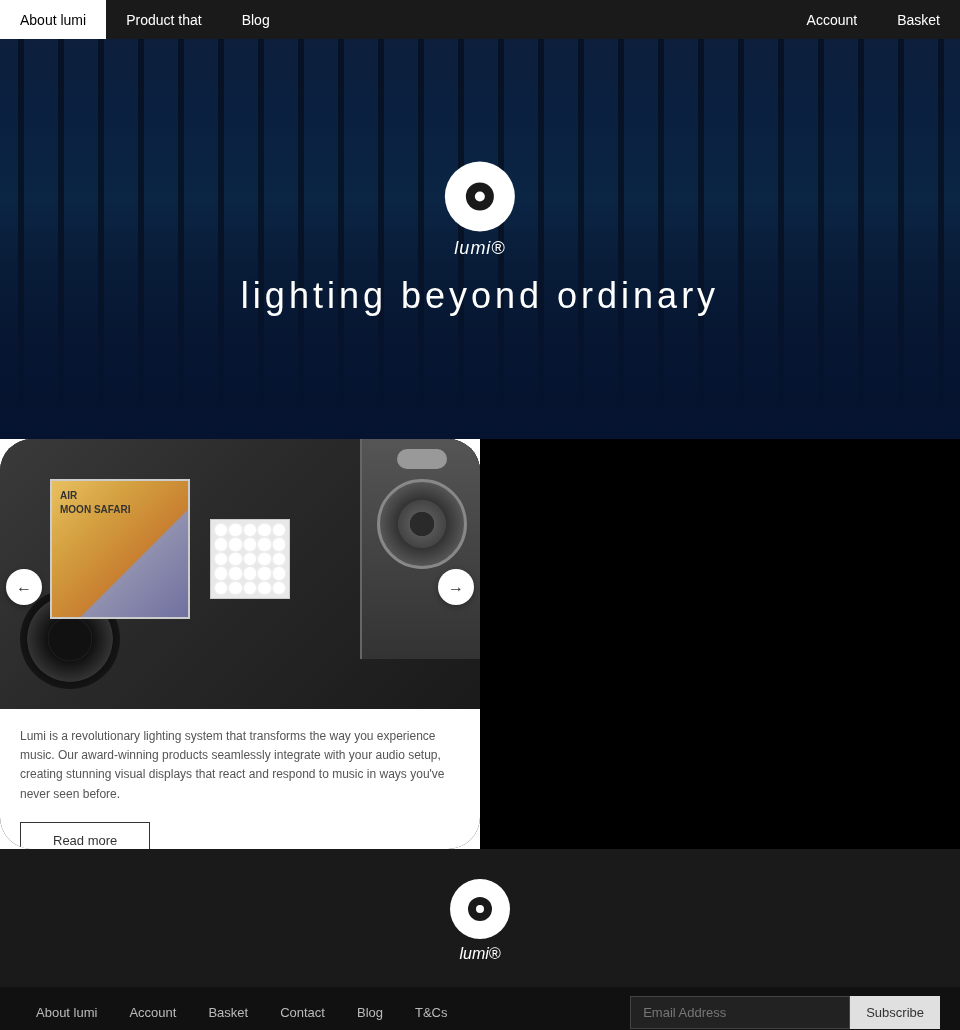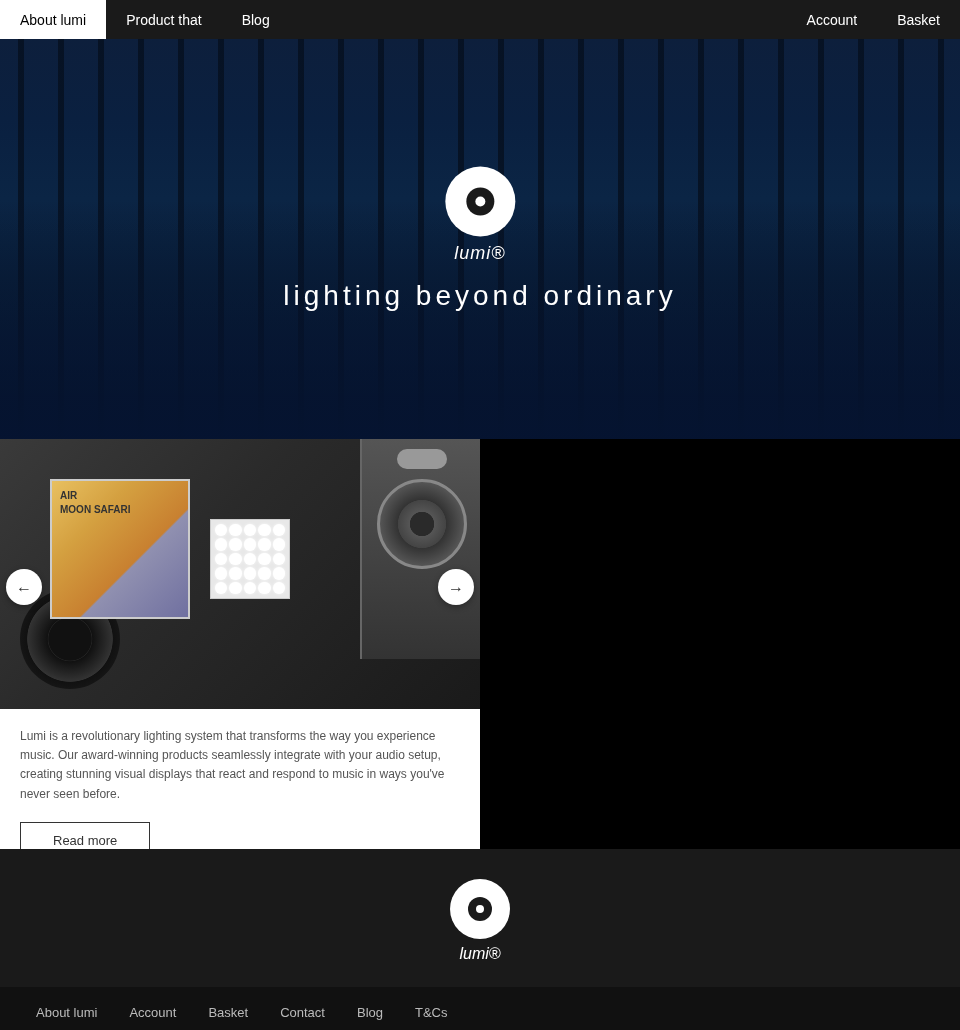--- a/index.html
+++ b/index.html
@@ -114,38 +114,39 @@
     }
     .hero-brand {
       color: #fff;
       font-size: 18px;
       font-style: italic;
       margin-bottom: 16px;
       letter-spacing: 1px;
     }
     .hero-tagline {
       color: #fff;
-      font-size: 28px;
+      font-size: 36px;
       font-weight: 400;
       letter-spacing: 4px;
       text-align: center;
     }
 
     
     .product-section {
       display: flex;
       width: 960px;
       height: 410px;
     }
     .product-image-container {
       width: 480px;
       height: 100%;
       position: relative;
       overflow: hidden;
       background: #0f172a;
+      border-radius: 32px;
     }
     
     .product-image-bg {
       width: 100%;
       height: 270px;
       background: linear-gradient(135deg, #3a3a3a 0%, #2a2a2a 40%, #1a1a1a 100%);
       position: relative;
       overflow: hidden;
     }
     
@@ -463,15 +464,19 @@
 
   <div class="footer-nav">
     <div class="footer-nav-left">
       <a class="footer-nav-item">About lumi</a>
       <a class="footer-nav-item">Account</a>
       <a class="footer-nav-item">Basket</a>
       <a class="footer-nav-item">Contact</a>
       <a class="footer-nav-item">Blog</a>
       <a class="footer-nav-item">T&amp;Cs</a>
     </div>
+    <div class="footer-subscribe">
+      <input class="email-input" type="email" placeholder="Email Address" style="">
+      <button class="subscribe-btn">Subscribe</button>
+    </div>
   </div>
 
 </footer>
 
 </body></html>

